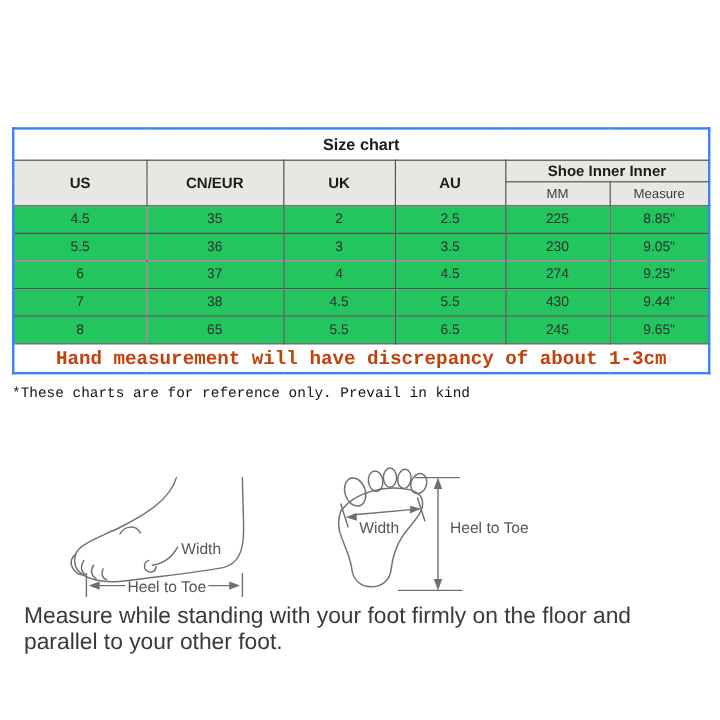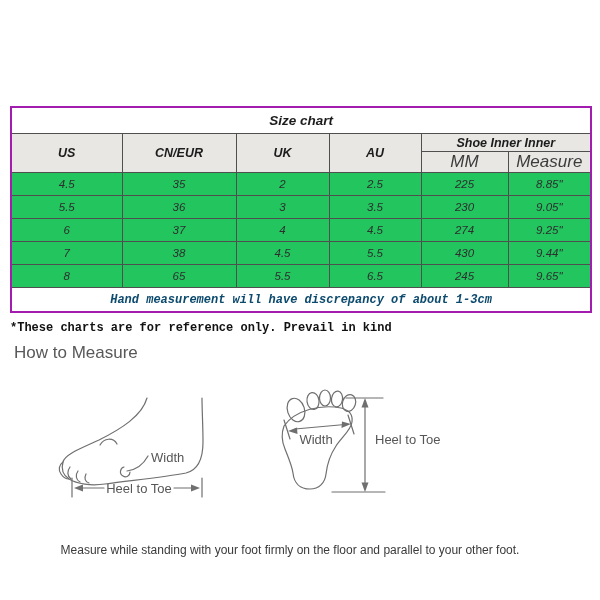--- a/index.html
+++ b/index.html
@@ -6,46 +6,45 @@
   body {
     width:600px; height:600px; background:#ffffff; position:relative;
     font-family:"Liberation Sans", sans-serif; overflow:hidden;
   }
   .stage { position:absolute; inset:0; width:600px; height:600px; }
 
   
   .size-table-wrap { position:absolute; left:10px; top:106px; }
   table.size-table {
     border-collapse:collapse; table-layout:fixed; width:580px;
-    border:2px solid #a21caf;
-    font-style:italic;
+    border:2px solid #3b82f6;
   }
   table.size-table td {
     border:1px solid #4f4f4f; text-align:center; vertical-align:middle;
     padding:0; font-size:11.5px; color:#2e2e2e; overflow:hidden;
   }
   tr.t-title td { height:25px; font-weight:bold; font-size:13.5px; background:#ffffff; color:#1c1c1c; }
   tr.t-head td { background:#e8e7e4; font-weight:bold; font-size:12.5px; color:#1c1c1c; height:17px; }
-  tr.t-subhead td { background:#e8e7e4; font-weight:normal; font-size:17px; color:#3c3c3c; height:19px; }
+  tr.t-subhead td { background:#e8e7e4; font-weight:normal; font-size:11px; color:#3c3c3c; height:19px; }
   tr.t-row td { height:22px; background:#22c55e; }
   tr.t-foot td {
     height:23px; background:#ffffff;
-    font-family:"Liberation Mono", monospace; font-weight:bold; font-size:12px; color:#0c4a6e;
+    font-family:"Liberation Mono", monospace; font-weight:bold; font-size:16px; color:#c2410c;
   }
 
   
   .ref-note {
     position:absolute; left:10px; top:321px;
-    font-family:"Liberation Mono", monospace; font-weight:bold; font-size:12px; color:#111111;
+    font-family:"Liberation Mono", monospace; font-weight:normal; font-size:12px; color:#111111;
   }
   .htm-heading { position:absolute; left:14px; top:343px; font-size:17px; color:#58585a; }
   .htm-sub { position:absolute; left:14px; top:367px; font-size:12.5px; color:#565658; }
   .instruction {
-    position:absolute; left:20px; top:503px; width:540px; text-align:center;
-    font-size:12px; color:#3a3a3a;margin-top:40px;
+    position:absolute; left:20px; top:503px; width:540px; 
+    font-size:19px; color:#3a3a3a;
   }
 
   
   .diagrams { position:absolute; left:0; top:382px; }
   .diagrams path, .diagrams line, .diagrams ellipse { fill:none; stroke:#6f6f6f; stroke-width:1.2; stroke-linecap:round; }
   .diagrams path.ah { fill:#6f6f6f; stroke:none; }
   .diagrams text { fill:#565656; stroke:none; font-family:"Liberation Sans", sans-serif; font-size:13px; }
 </style>
 </head>
 <body>
@@ -118,21 +117,20 @@
           <td>9.65"</td>
         </tr>
         <tr class="t-foot">
           <td colspan="6">Hand measurement will have discrepancy of about 1-3cm</td>
         </tr>
       </tbody>
     </table>
   </div>
 
   <div class="ref-note">*These charts are for reference only. Prevail in kind</div>
-  <div class="htm-heading">How to Measure</div>
 
   <svg class="diagrams" width="600" height="122" viewBox="0 0 600 122">
 
     <g>
       <path d="M147,16 C142,34 121,47 99,58 C82,66 65,72 63,80
                C61,87 63,93 69,97 C77,102 91,104 105,102
                C135,98 165,95 186,91 C198,88 203,78 203,60 C203,44 202,28 202,16"></path>
       <path d="M63,80 C59,83 58,88 61,92 C63,95 66,97 69,97"></path>
       <path d="M70,85 C67,89 67,94 71,97"></path>
       <path d="M78,89 C75,93 76,98 80,100"></path>

